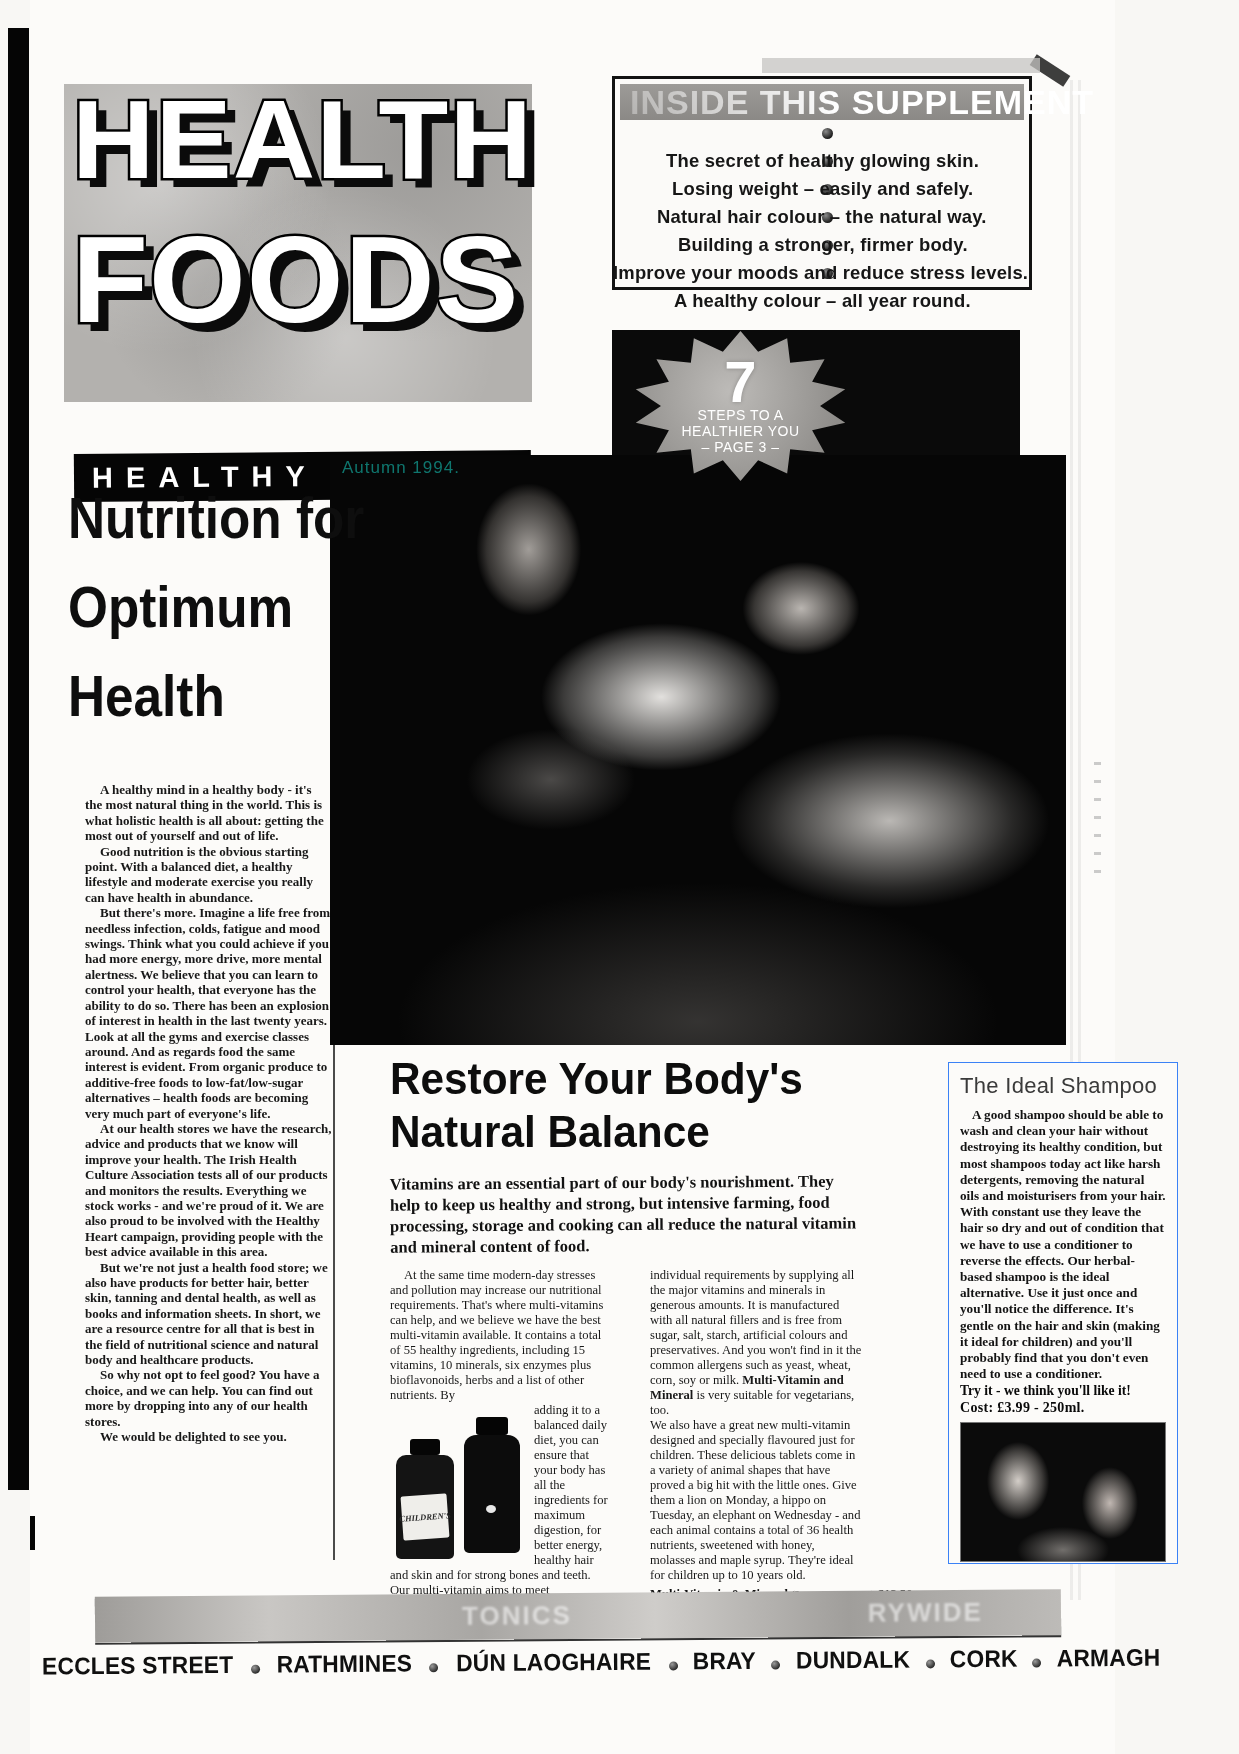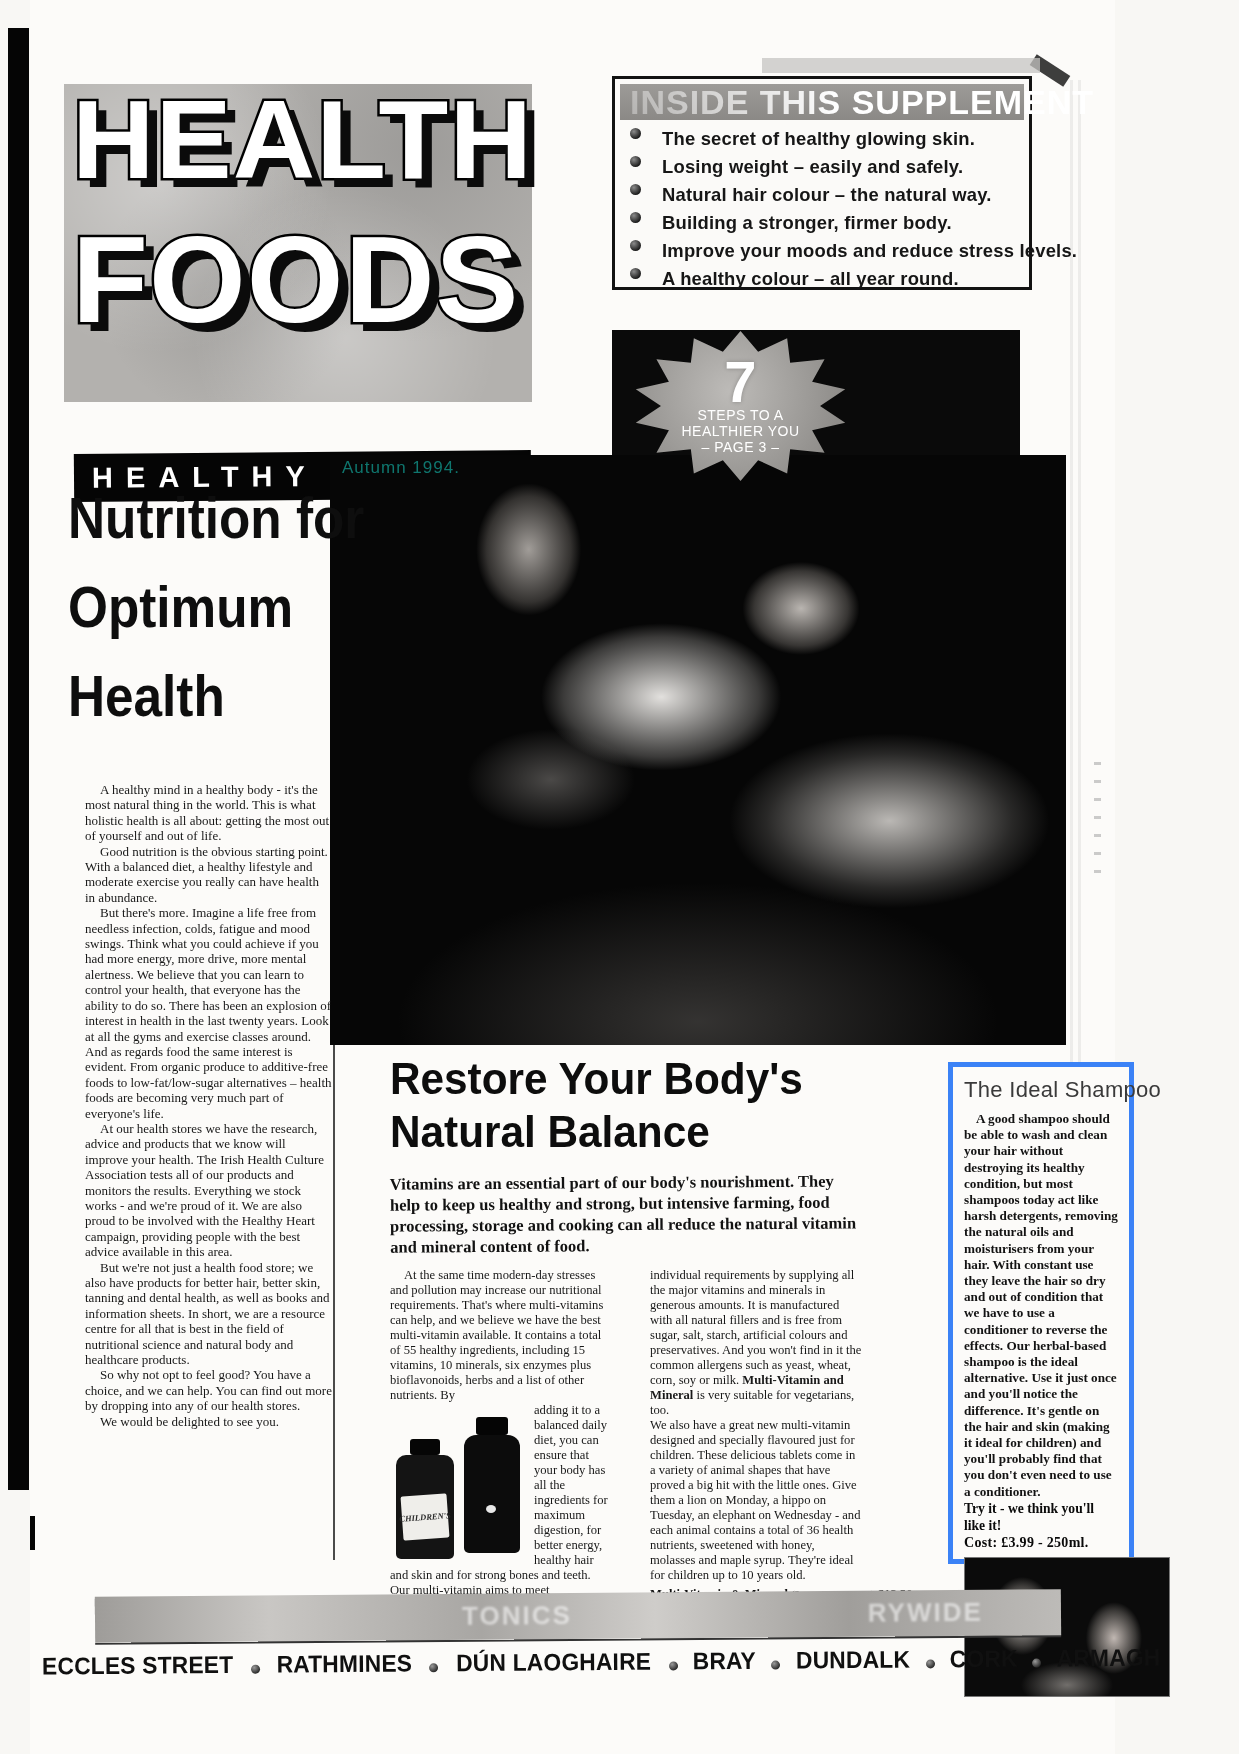--- a/index.html
+++ b/index.html
@@ -31,21 +31,21 @@
         display:flex;align-items:center;justify-content:center;transform:rotate(-0.5deg);}
   .hl-banner span{color:#fff;font-size:29px;font-weight:700;letter-spacing:13px;white-space:nowrap;}
   .issue-date{position:absolute;left:342px;top:458px;color:#0f766e;font-size:17px;letter-spacing:1px;z-index:6;}
   
   .supp-box{position:absolute;left:612px;top:76px;width:420px;height:214px;border:3px solid #121212;
         background:#fbfaf8;padding:5px;box-sizing:border-box;}
   .supp-head{height:36px;background:linear-gradient(#9d9b98,#8b8986);display:flex;align-items:center;padding-left:10px;}
   .supp-head span{color:#fff;font-size:34px;font-weight:800;letter-spacing:1px;white-space:nowrap;
         -webkit-mask-image:linear-gradient(90deg,rgba(0,0,0,.35),#000 45%);mask-image:linear-gradient(90deg,rgba(0,0,0,.35),#000 45%);}
   .supp-list{margin:8px 0 0 10px;padding:0;list-style:none;}
-  .supp-list li{display:flex;align-items:flex-start;gap:21px;height:28px;}
+  .supp-list li{display:flex;align-items:center;gap:11px;height:28px;flex-direction:column;}
   .bullet-dot{width:11px;height:11px;border-radius:50%;flex:0 0 11px;
         background:radial-gradient(circle at 35% 32%,#8b8b8b,#1d1d1d 70%);}
   .supp-list li span.txt{font-size:19px;font-weight:800;color:#161616;letter-spacing:.2px;white-space:nowrap;
         transform:scaleX(.97);transform-origin:left;}
   
   .photo-band{position:absolute;left:612px;top:330px;width:408px;height:130px;background:#0a0a0a;}
   .photo-main{position:absolute;left:330px;top:455px;width:736px;height:590px;background:
         radial-gradient(ellipse 70px 88px at 27% 16%, rgba(188,183,178,.85), rgba(120,115,110,.4) 60%, transparent 75%),
         radial-gradient(ellipse 78px 62px at 64% 26%, rgba(205,200,195,.9), rgba(130,125,120,.4) 60%, transparent 75%),
         radial-gradient(ellipse 150px 92px at 45% 41%, rgba(238,236,233,.95), rgba(160,158,155,.35) 65%, transparent 80%),
@@ -59,21 +59,21 @@
         background:radial-gradient(circle at 45% 40%,#bdbbb8,#8f8d8a 75%);
         clip-path:polygon(50% 0%,58.2% 13.9%,71.7% 4.9%,73.1% 21.1%,89.1% 18.8%,83.3% 33.9%,98.7% 38.9%,87% 50%,98.7% 61.1%,83.3% 66.1%,89.1% 81.2%,73.1% 78.9%,71.7% 95%,58.2% 86.1%,50% 100%,41.8% 86.1%,28.3% 95%,26.9% 78.9%,10.9% 81.2%,16.7% 66.1%,1.3% 61.1%,13% 50%,1.3% 38.9%,16.7% 33.9%,10.9% 18.8%,26.9% 21.1%,28.3% 4.9%,41.8% 13.9%);}
   .star-badge .num{color:#fff;font-size:58px;font-weight:800;line-height:.85;text-shadow:0 0 4px rgba(0,0,0,.25);}
   .star-badge .sub{color:#fff;font-size:14px;font-weight:400;letter-spacing:.5px;line-height:1.15;white-space:nowrap;text-align:right;}
   
   .nut-headline{position:absolute;left:68px;top:474px;margin:0;font-size:57px;font-weight:700;
         line-height:1.56;color:#0e0e0e;}
   .nut-headline span{display:block;transform:scaleX(.9);transform-origin:left;white-space:nowrap;}
   .nut-body{position:absolute;left:85px;top:782px;width:247px;font-family:"Liberation Serif",serif;
         font-size:13px;line-height:15.4px;color:#181818;}
-  .nut-body p{margin:0;text-indent:15px;}
+  .nut-body p{margin:0;text-indent:15px;font-weight:bold;}
   
   .v-divider{position:absolute;left:333px;top:1045px;width:2px;height:515px;background:#2b2b2b;opacity:.85;}
   
   .restore{position:absolute;left:390px;top:1052px;width:472px;}
   .restore h2{margin:0;font-size:45px;font-weight:800;line-height:1.18;color:#0d0d0d;}
   .restore h2 span{display:block;transform:scaleX(.94);transform-origin:left;white-space:nowrap;}
   .restore .intro{margin:14px 0 0 0;font-family:"Liberation Serif",serif;font-weight:700;
         font-size:16.5px;line-height:21px;color:#121212;transform:rotate(-0.4deg);}
   .re-cols{display:flex;gap:38px;margin-top:12px;}
   .re-col{font-family:"Liberation Serif",serif;font-size:12.6px;line-height:15px;color:#181818;}
@@ -88,21 +88,21 @@
   .b1-label{position:absolute;left:12px;bottom:22px;width:46px;height:44px;background:#efeeea;border-radius:2px;
         display:flex;align-items:center;justify-content:center;transform:rotate(-4deg);}
   .b1-label span{font-family:"Liberation Serif",serif;font-style:italic;font-weight:700;font-size:8.5px;color:#2a2a2a;}
   .b2{left:74px;bottom:8px;width:56px;height:118px;border-radius:12px 12px 5px 5px;background:#0c0c0c;}
   .b2-cap{left:86px;bottom:126px;width:32px;height:18px;background:#050505;border-radius:3px;}
   .b2-dot{position:absolute;left:96px;bottom:48px;width:10px;height:8px;background:#e8e8e8;border-radius:50%;}
   .prices{margin-top:4px;width:268px;font-family:"Liberation Serif",serif;color:#101010;}
   .prices .pl{font-size:12.6px;font-weight:700;line-height:15px;white-space:nowrap;}
   .prices .note{font-size:10.5px;font-weight:700;}
   
-  .shampoo{position:absolute;left:948px;top:1062px;width:186px;height:502px;border:5px solid #3b82f6;
+  .shampoo{position:absolute;left:948px;top:1062px;width:230px;height:502px;border:1px solid #3b82f6;
         background:#fcfbf9;box-sizing:border-box;padding:8px 11px;}
   .shampoo h3{margin:2px 0 8px 0;font-size:22px;font-weight:500;color:#3a3a3a;letter-spacing:.3px;white-space:nowrap;}
   .shampoo .body{font-family:"Liberation Serif",serif;font-weight:700;font-size:13.2px;line-height:16.2px;
         color:#131313;margin:0;text-indent:12px;}
   .shampoo .try,.shampoo .cost{font-family:"Liberation Serif",serif;font-weight:700;font-size:13.6px;
         line-height:17px;margin:0;color:#0a0a0a;}
   .shampoo .cost{font-size:14px;letter-spacing:.3px;}
   .shampoo-photo{margin-top:6px;width:204px;height:138px;border:1px solid #777;background:
         radial-gradient(ellipse 40px 50px at 28% 42%, rgba(222,216,210,.95), rgba(140,135,130,.4) 60%, transparent 78%),
         radial-gradient(ellipse 36px 46px at 73% 58%, rgba(212,202,196,.9), rgba(130,125,120,.4) 60%, transparent 78%),

